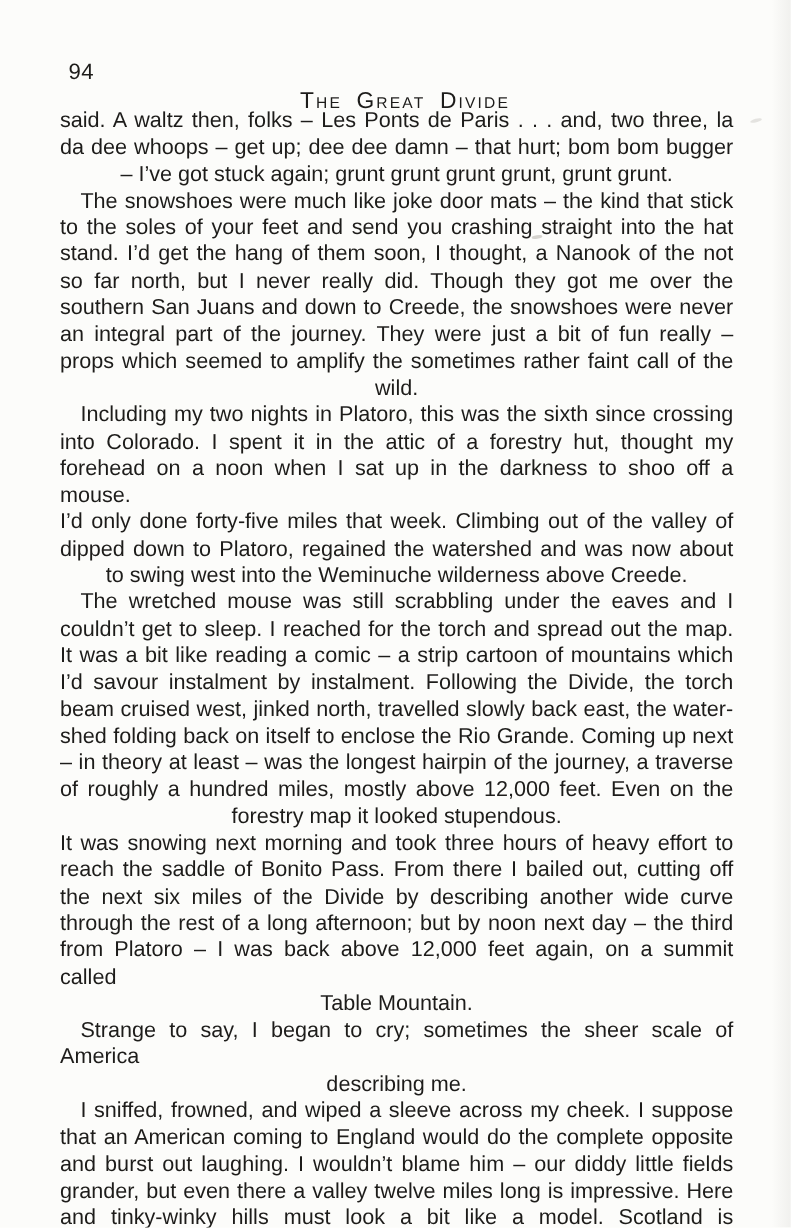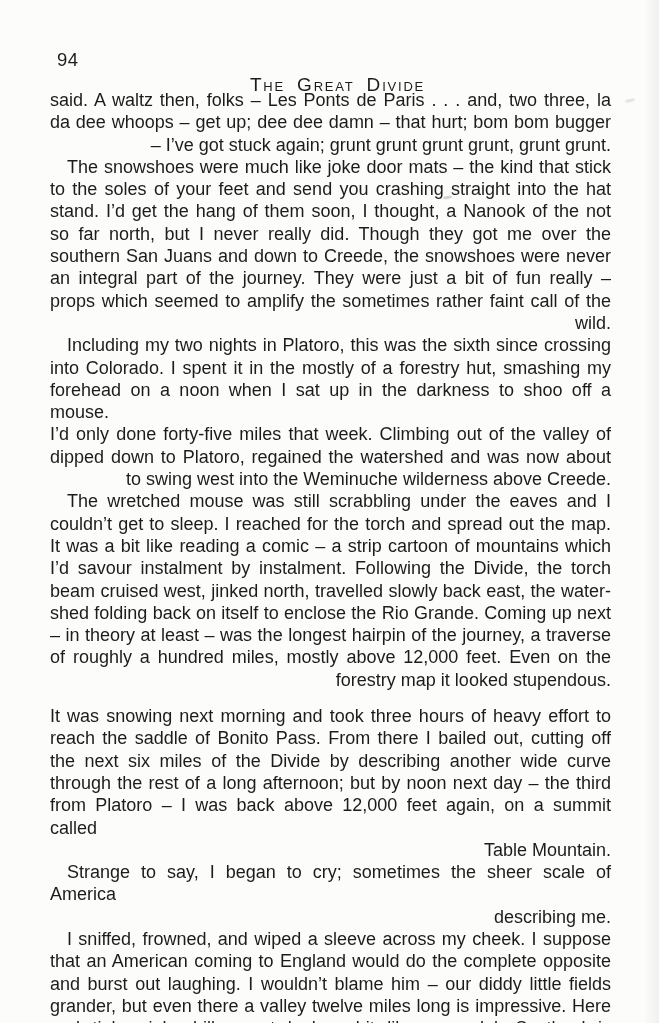--- a/index.html
+++ b/index.html
@@ -46,22 +46,22 @@
   }
   .text-body {
     position: absolute;
     top: 89px;
     left: 50px;
     width: 561px;
     font-size: 18px;
     line-height: 22.3px;
   }
   .paragraph { margin: 0; }
-  .paragraph.section-break { margin-top: 14px; }
-  .line { text-align: right; }
+  .paragraph.section-break { }
+  .line { text-align: center; }
   .line.justified {
     text-align: justify;
     text-align-last: justify;
   }
   .line.indented { text-indent: 17px; }
   .scan-speck {
     position: absolute;
     background: rgba(110,105,95,0.28);
     border-radius: 50%;
     pointer-events: none;
@@ -98,21 +98,21 @@
         <div class="line justified">to the soles of your feet and send you crashing straight into the hat</div>
         <div class="line justified">stand. I’d get the hang of them soon, I thought, a Nanook of the not</div>
         <div class="line justified">so far north, but I never really did. Though they got me over the</div>
         <div class="line justified">southern San Juans and down to Creede, the snowshoes were never</div>
         <div class="line justified">an integral part of the journey. They were just a bit of fun really –</div>
         <div class="line justified">props which seemed to amplify the sometimes rather faint call of the</div>
         <div class="line">wild.</div>
       </div>
       <div class="paragraph">
         <div class="line justified indented">Including my two nights in Platoro, this was the sixth since crossing</div>
-        <div class="line justified">into Colorado. I spent it in the mostly of a forestry hut, smashing my</div>
+        <div class="line justified">into Colorado. I spent it in the attic of a forestry hut, thought my</div>
         <div class="line justified">forehead on a noon when I sat up in the darkness to shoo off a mouse.</div>
         <div class="line justified">I’d only done forty-five miles that week. Climbing out of the valley of</div>
         <div class="line justified">dipped down to Platoro, regained the watershed and was now about</div>
         <div class="line">to swing west into the Weminuche wilderness above Creede.</div>
       </div>
       <div class="paragraph">
         <div class="line justified indented">The wretched mouse was still scrabbling under the eaves and I</div>
         <div class="line justified">couldn’t get to sleep. I reached for the torch and spread out the map.</div>
         <div class="line justified">It was a bit like reading a comic – a strip cartoon of mountains which</div>
         <div class="line justified">I’d savour instalment by instalment. Following the Divide, the torch</div>

